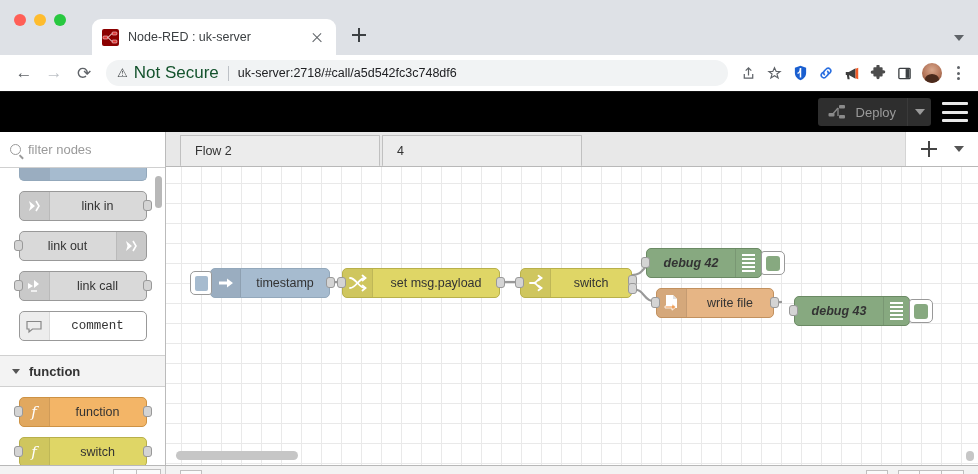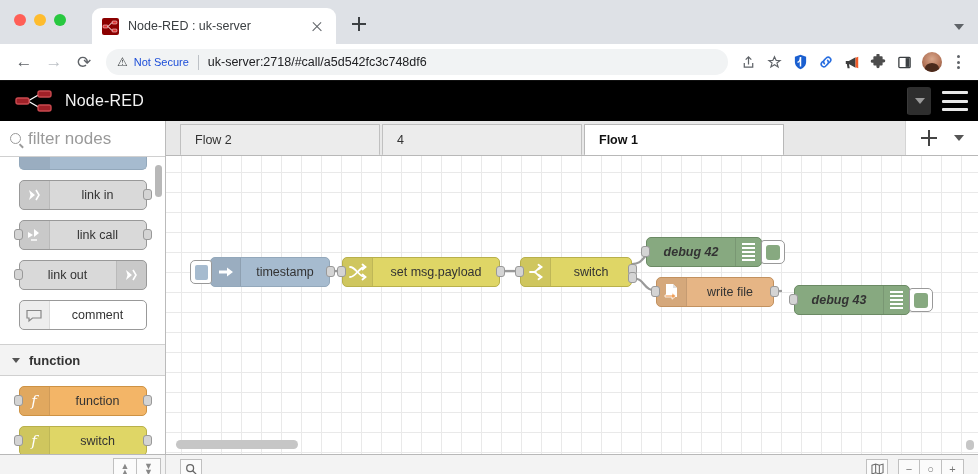--- a/index.html
+++ b/index.html
@@ -6,21 +6,21 @@
   html, body {
     width: 978px; height: 474px;
     font-family: "Liberation Sans", sans-serif;
     background: #fff; overflow: hidden;
   }
 
   
   .browser { width: 978px; height: 474px; position: relative; }
 
   .tabstrip {
-    height: 44px; background: #dee1e6; position: relative;
+    height: 55px; background: #dee1e6; position: relative;
     display: flex; align-items: flex-end; padding-left: 10px;
   }
   .winbtns { position: absolute; left: 14px; top: 14px; display: flex; gap: 8px; }
   .winbtn { width: 12px; height: 12px; border-radius: 50%; }
   .winbtn.red { background: #ff5f57; }
   .winbtn.yellow { background: #febc2e; }
   .winbtn.green { background: #28c840; }
 
   .tab {
     position: absolute; left: 92px; bottom: 0;
@@ -73,21 +73,21 @@
     font-size: 17px; color: #5f6368;
   }
   .navbtn.fwd { color: #bdc1c6; }
 
   .omnibox {
     flex: 1; height: 26px; background: #f1f3f4; border-radius: 13px;
     display: flex; align-items: center; padding: 0 11px; margin: 0 6px;
     font-size: 12.5px; color: #202124; position: relative; overflow: hidden;
   }
   .warn-icon { font-size: 12px; margin-right: 6px; color: #3c4043; }
-  .notsecure { font-size: 11px; color: #1d4ed8; white-space: nowrap; }
+  .notsecure { font-size: 17px; color: #14532d; white-space: nowrap; }
   .omni-div { width: 1px; height: 15px; background: #bdc1c6; margin: 0 9px; }
   .url { font-size: 12.5px; color: #202124; white-space: nowrap; }
 
   .tbicon {
     width: 24px; height: 24px; flex: none; display: flex;
     align-items: center; justify-content: center; cursor: pointer;
     position: relative;
   }
   .avatar {
     width: 20px; height: 20px; border-radius: 50%; flex: none;
@@ -138,21 +138,21 @@
 
   
   .palette { width: 166px; flex: none; background: #fff; border-right: 1px solid #bbb;
     display: flex; flex-direction: column; position: relative; }
   .pal-search {
     height: 36px; flex: none; border-bottom: 1px solid #d0d0d0;
     display: flex; align-items: center; padding: 0 10px; gap: 7px;
   }
   .pal-search .mag { width: 11px; height: 11px; border: 1.5px solid #9a9a9a; border-radius: 50%; position: relative; flex: none;}
   .pal-search .mag::after { content:""; position:absolute; right:-4px; bottom:-3px; width:5px; height:1.5px; background:#9a9a9a; transform: rotate(45deg); }
-  .pal-search span { font-size: 17px; color: #9a9a9a; }
+  .pal-search span { font-size: 13px; color: #9a9a9a; }
 
   .pal-scroll { flex: 1; overflow: hidden; position: relative; padding-top: 0; }
   .pal-item { margin: 10px auto 0; width: 128px; position: relative; }
   .node {
     height: 30px; border-radius: 5px; border: 1px solid #999;
     display: flex; align-items: center; position: relative; background: #ddd;
   }
   .node .nicon {
     width: 30px; height: 100%; flex: none; display: flex; align-items: center;
     justify-content: center; background: rgba(0,0,0,.07);
@@ -166,21 +166,21 @@
   }
   .port.in { left: -6px; }
   .port.out { right: -6px; }
 
   .node.grey  { background: #d9d9d9; }
   .node.blue  { background: #a6bbcf; border-color: #93a8bb; }
   .node.yellow{ background: #dfd666; border-color: #b8b04b; }
   .node.orange{ background: #f3b567; border-color: #cd9244; }
   .node.tan   { background: #e6b585; border-color: #c2915f; }
   .node.green { background: #87a980; border-color: #6b8a64; font-weight: bold; }
-  .node.white { background: #fff; }
+  .node.white { background: #fff; font-family: Liberation Mono, monospace; }
 
   .pal-topcut {
     width: 128px; height: 13px; margin: 0 auto; border-radius: 0 0 5px 5px;
     background: #a6bbcf; border: 1px solid #93a8bb; border-top: none;
     position: relative; overflow: hidden;
   }
   .pal-topcut .cicon { position: absolute; left: 0; top: -17px; width: 30px; height: 30px; background: rgba(0,0,0,.07); }
 
   .pal-cat {
     height: 32px; background: #f3f3f3; border-top: 1px solid #d0d0d0;
@@ -374,33 +374,34 @@
     <div class="kebab">
         <i></i>
         <i></i>
         <i></i>
       </div>
   </div>
 
   <div class="nr">
 
     <div class="nr-header">
-      <div class="nr-logo">
-        <div class="nr-logo-mark">
-          <svg width="42" height="24" viewBox="0 0 42 24">
-            <path d="M14 12 L26 5 M14 12 L26 19" stroke="#fff" stroke-width="1.3" fill="none"></path>
-            <rect x="2" y="9" width="13" height="6" rx="2" fill="#a02128" stroke="#c9494f" stroke-width="1.4"></rect>
-            <rect x="24" y="2" width="13" height="6" rx="2" fill="#a02128" stroke="#c9494f" stroke-width="1.4"></rect>
-            <rect x="24" y="16" width="13" height="6" rx="2" fill="#a02128" stroke="#c9494f" stroke-width="1.4"></rect>
-          </svg>
-        </div>
-        <div class="nr-title">Node-RED</div>
-      </div>
 
       <div class="deploy">
+        <div class="deploy-main">
+          <div class="deploy-icon">
+            <svg width="20" height="16" viewBox="0 0 20 16">
+              <path d="M4 11 L10 4" stroke="#8a8a8a" stroke-width="1.3" fill="none"></path>
+              <path d="M10 4 L10 12" stroke="#8a8a8a" stroke-width="1.3" fill="none"></path>
+              <rect x="0.5" y="9" width="6" height="3.4" rx="1" fill="#8a8a8a"></rect>
+              <rect x="11" y="1" width="6" height="3.4" rx="1" fill="#8a8a8a"></rect>
+              <rect x="11" y="11" width="6" height="3.4" rx="1" fill="#8a8a8a"></rect>
+            </svg>
+          </div>
+          <div class="deploy-label">Deploy</div>
+        </div>
         <div class="deploy-caret"></div>
       </div>
 
       <div class="hamburger">
           <i></i>
           <i></i>
           <i></i>
         </div>
     </div>
 
@@ -420,53 +421,53 @@
 
           <div class="pal-item">
             <div class="node grey">
               <div class="nicon">
                 <svg width="16" height="16" viewBox="0 0 16 16">
                   <path d="M3 3 L9 8 L3 13 L4.5 8 Z" fill="#fff"></path>
                   <path d="M10 3 L13 8 L10 13" stroke="#fff" stroke-width="1.6" fill="none"></path>
                 </svg>
               </div>
               <div class="nlabel">link in</div>
-              <div class="port out"></div>
-            </div>
-          </div>
-
-          <div class="pal-item">
-            <div class="node grey">
-              <div class="nicon">
-                <svg width="16" height="16" viewBox="0 0 16 16">
-                  <path d="M2 5 L7 8 L2 11 Z" fill="#fff"></path>
-                  <path d="M8 2 L13 6 L8 10 Z" fill="#fff"></path>
-                  <path d="M5 13 L11 13" stroke="#fff" stroke-width="1.4"></path>
-                </svg>
-              </div>
-              <div class="nlabel">link call</div>
-              <div class="port in"></div>
               <div class="port out"></div>
             </div>
           </div>
 
           <div class="pal-item">
             <div class="node grey">
               <div class="nlabel">link out</div>
               <div class="nicon right">
                 <svg width="16" height="16" viewBox="0 0 16 16">
                   <path d="M3 3 L9 8 L3 13 L4.5 8 Z" fill="#fff"></path>
                   <path d="M10 3 L13 8 L10 13" stroke="#fff" stroke-width="1.6" fill="none"></path>
                 </svg>
               </div>
               <div class="port in"></div>
             </div>
           </div>
 
           <div class="pal-item">
+            <div class="node grey">
+              <div class="nicon">
+                <svg width="16" height="16" viewBox="0 0 16 16">
+                  <path d="M2 5 L7 8 L2 11 Z" fill="#fff"></path>
+                  <path d="M8 2 L13 6 L8 10 Z" fill="#fff"></path>
+                  <path d="M5 13 L11 13" stroke="#fff" stroke-width="1.4"></path>
+                </svg>
+              </div>
+              <div class="nlabel">link call</div>
+              <div class="port in"></div>
+              <div class="port out"></div>
+            </div>
+          </div>
+
+          <div class="pal-item">
             <div class="node white">
               <div class="nicon">
                 <svg width="18" height="16" viewBox="0 0 18 16" fill="none" stroke="#888" stroke-width="1.2">
                   <path d="M2 3.5h14v7.5H7.5L4 14v-3H2z"></path>
                 </svg>
               </div>
               <div class="nlabel">comment</div>
             </div>
           </div>
 
@@ -506,23 +507,20 @@
       </div>
 
       <div class="workspace">
 
         <div class="tabrow">
           <div class="ftab">
             <span>Flow 2</span>
           </div>
           <div class="ftab">
             <span>4</span>
-          </div>
-          <div class="ftab active">
-            <span>Flow 1</span>
           </div>
           <div class="tabrow-actions">
             <div class="addtab"></div>
             <div class="tabcaret"></div>
           </div>
         </div>
 
         <div class="canvas">
 
           <svg class="wire" style="left:0;top:0;width:800px;height:300px">

